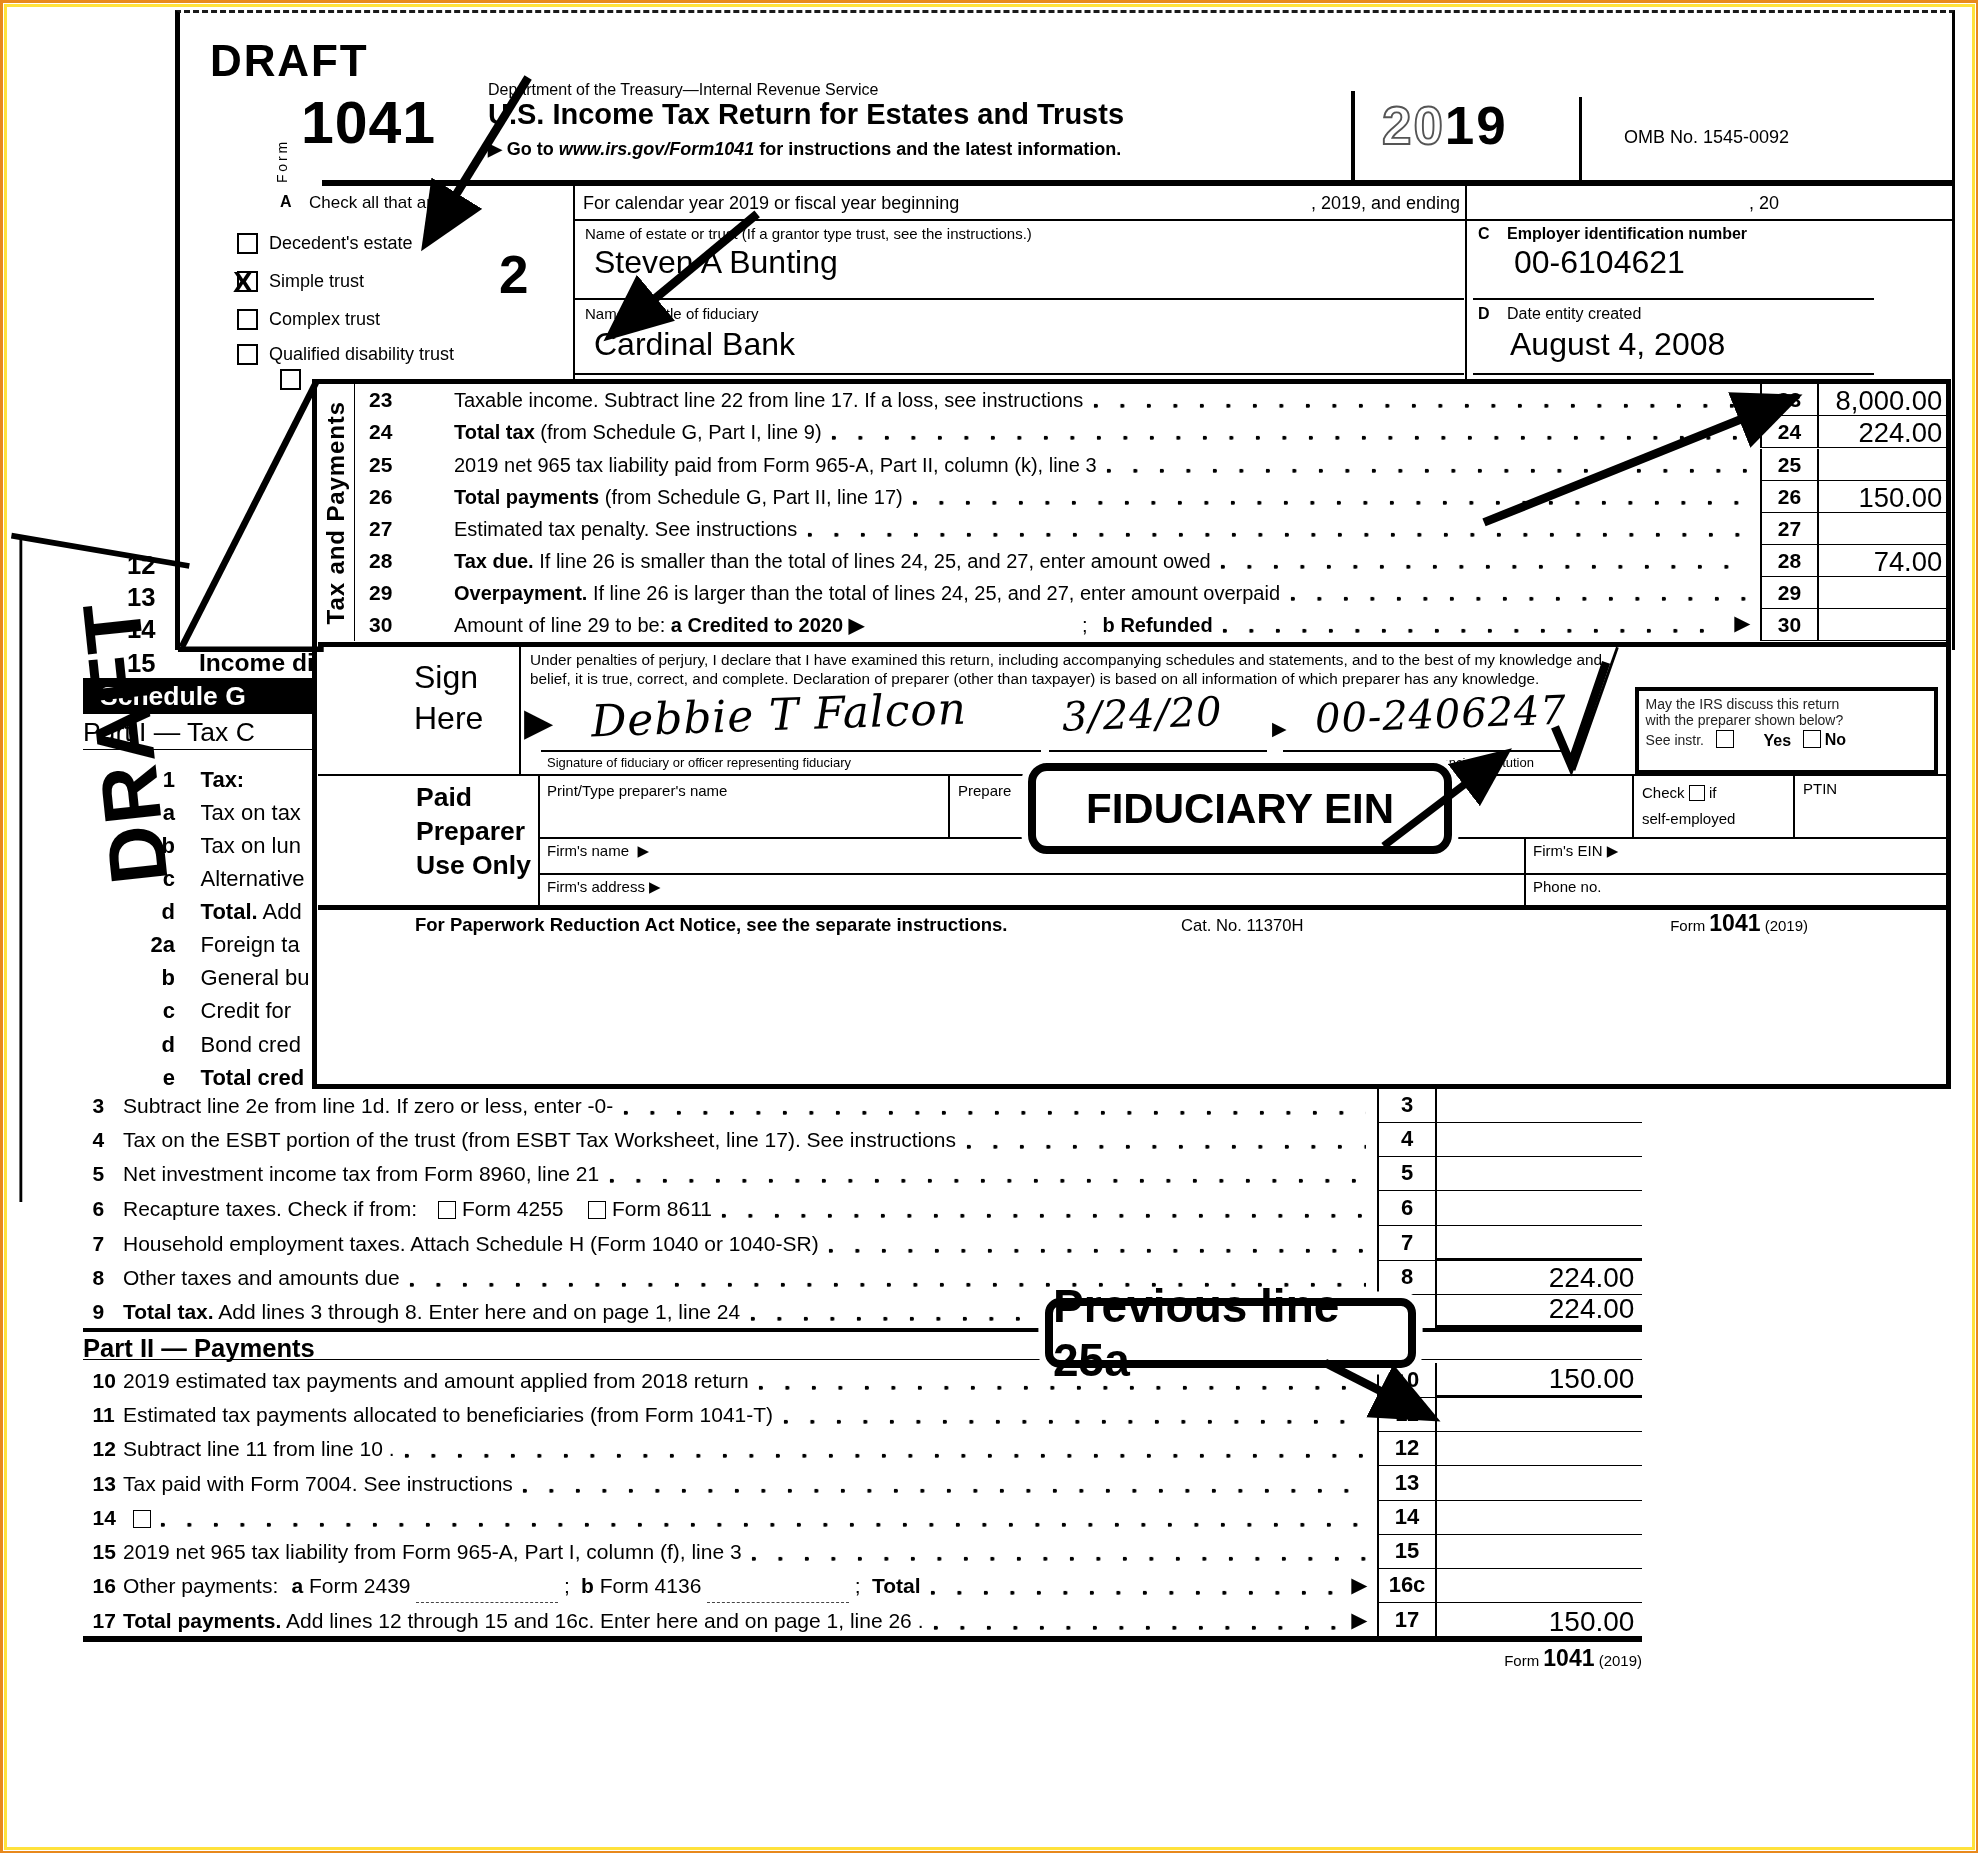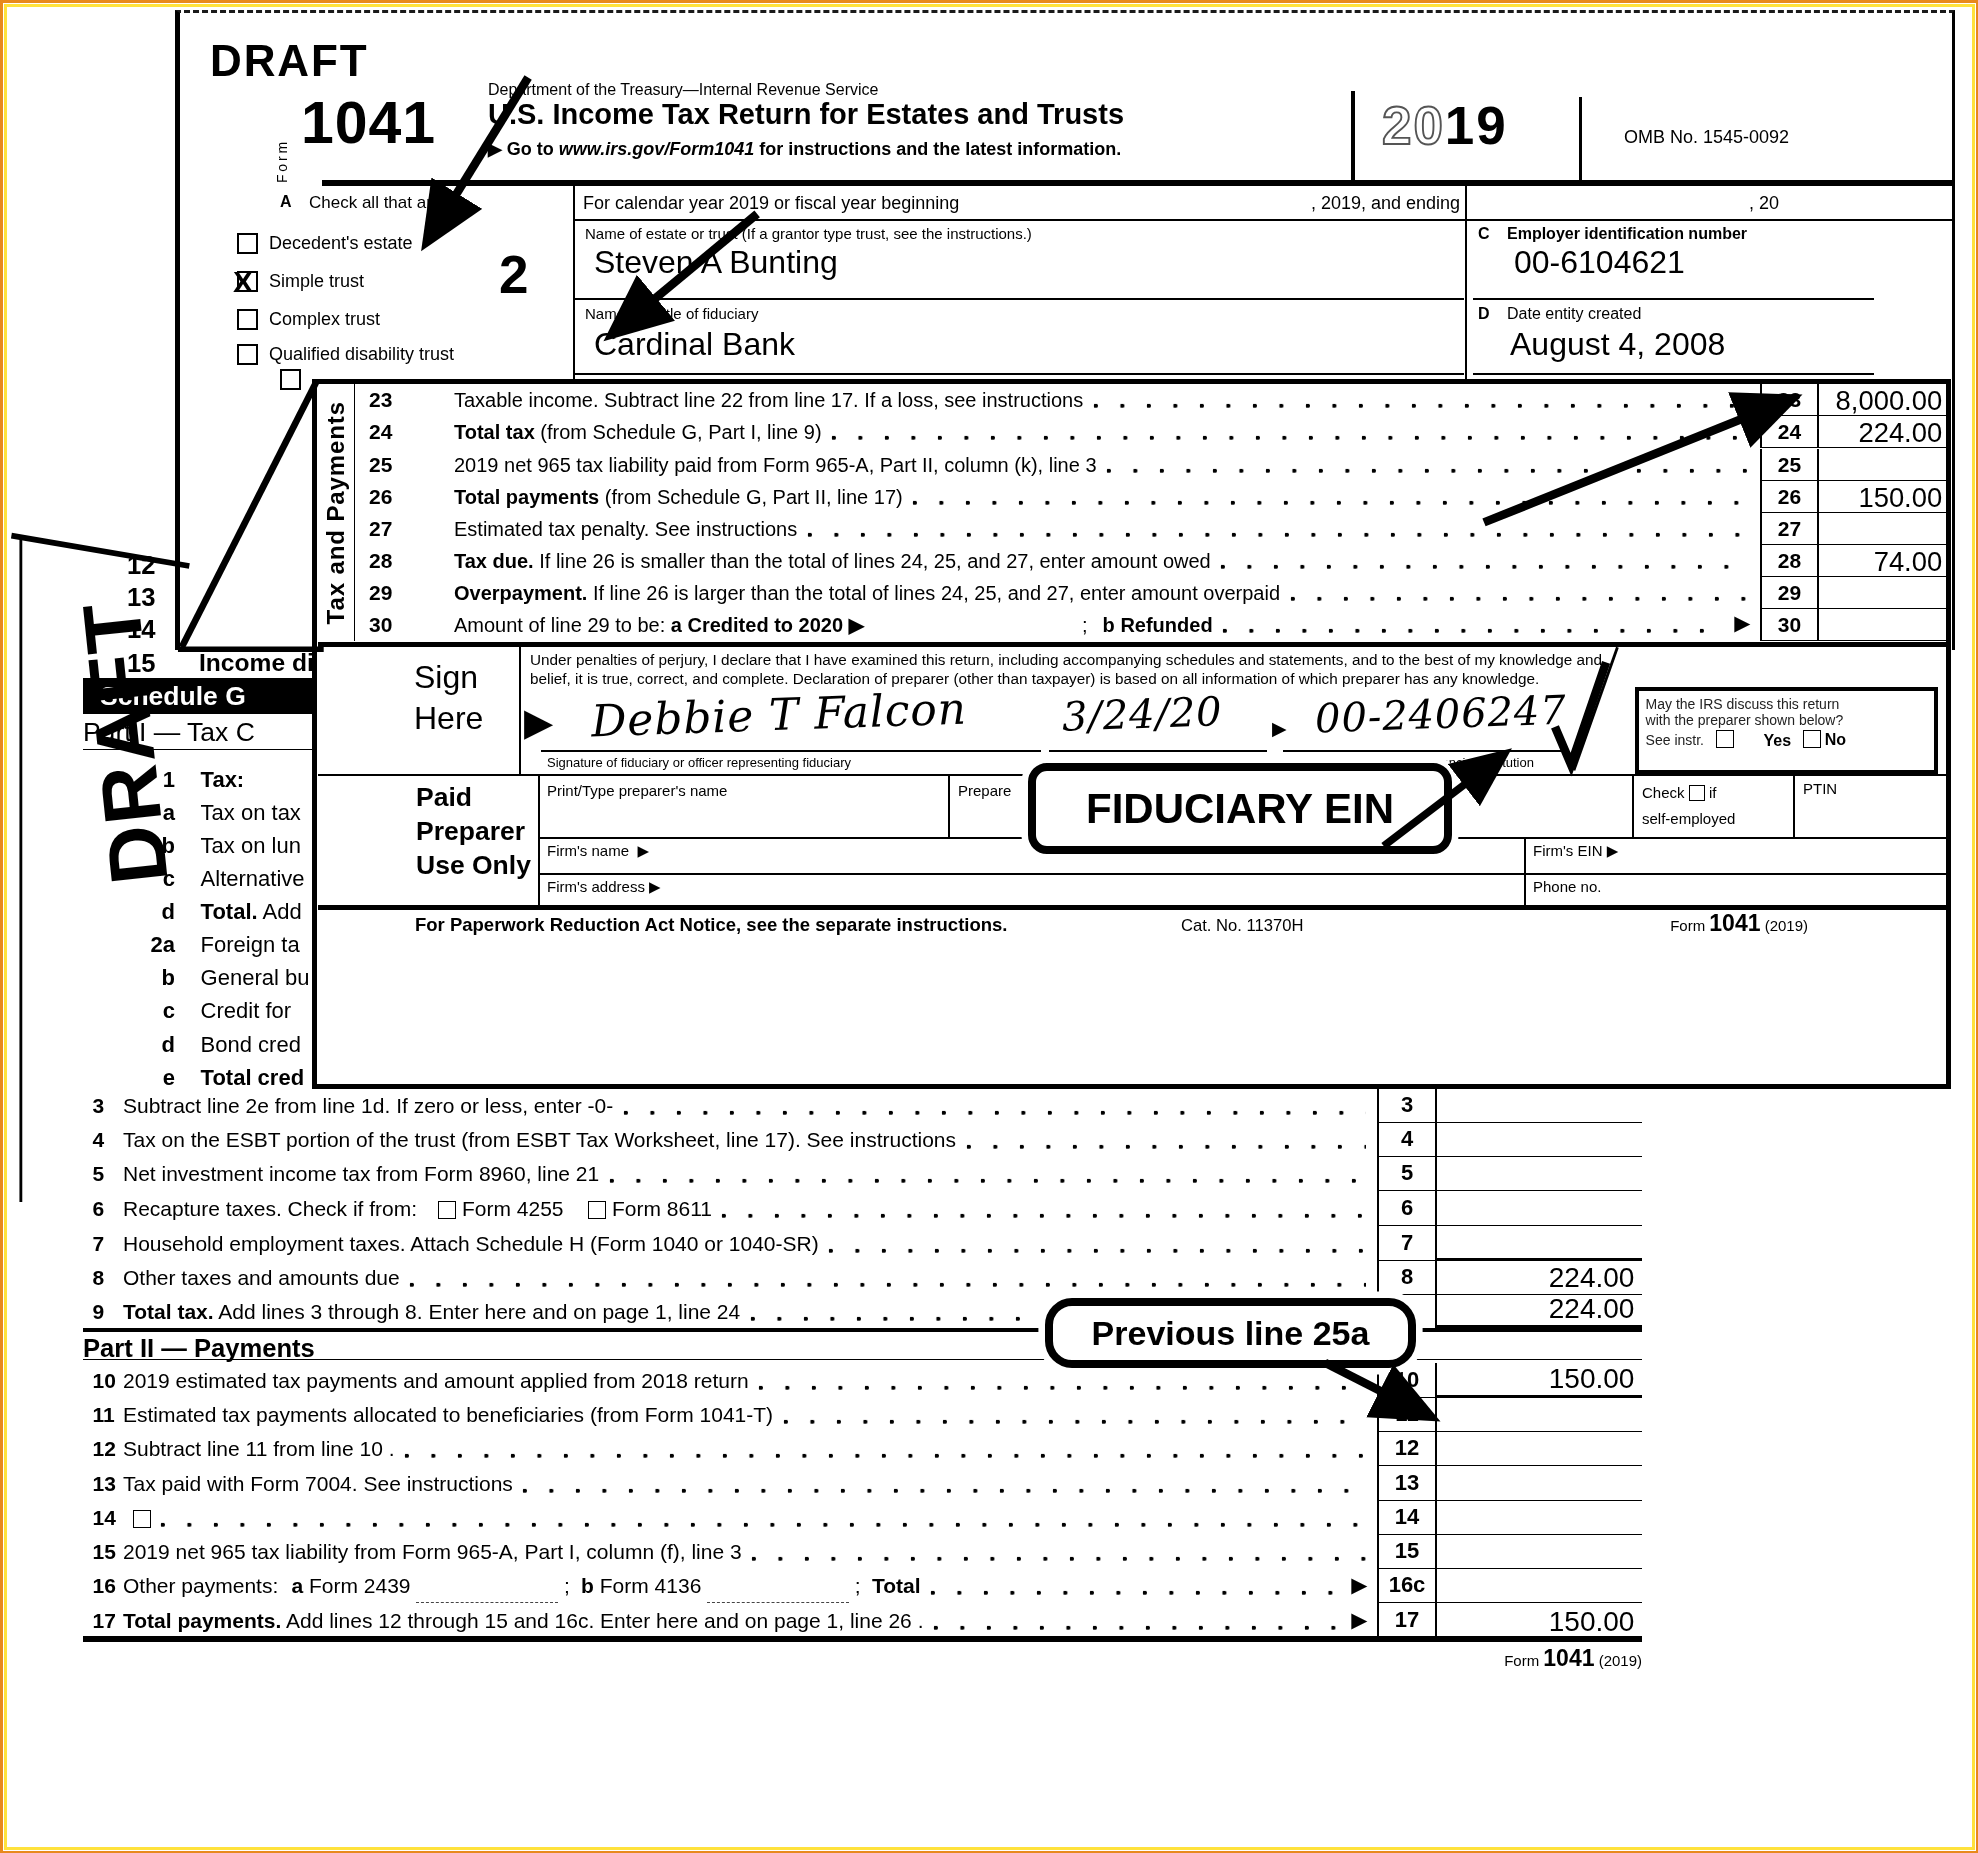--- a/index.html
+++ b/index.html
@@ -432,21 +432,21 @@
 <span class="abs z21 lab16" style="left:1533px;top:878px;">Phone no.</span>
 <div class="abs z21 rule" style="left:318px;top:905px;width:1628px;height:4.7px;"></div>
 
 <span class="abs z21" style="left:415px;top:914px;font-size:18.5px;font-weight:bold;">For Paperwork Reduction Act Notice, see the separate instructions.</span>
 <span class="abs z21" style="left:1181px;top:916px;font-size:16.6px;">Cat. No. 11370H</span>
 <div class="abs z21 formfoot" style="left:1571px;top:910px;width:237px;text-align:right;"><span>Form</span> <b>1041</b> <span>(2019)</span></div>
 
 <div class="abs callout" style="left:1028px;top:763px;width:424px;height:91px;font-size:42px;">
     <span>FIDUCIARY EIN</span>
   </div>
-<div class="abs callout" style="left:1045px;top:1298px;width:371px;height:70px;font-size:34px;border-radius:27px;">
+<div class="abs callout" style="left:1045px;top:1298px;width:371px;height:70px;font-size:46px;border-radius:15px;">
     <span>Previous line 25a</span>
   </div>
 
 <svg class="abs anno" width="1979" height="1854" viewBox="0 0 2091 1959">
   <defs>
     <marker id="ah" markerWidth="10" markerHeight="8" refX="6.5" refY="3.5" orient="auto">
       <polygon points="0 0, 8 3.5, 0 7" fill="#000"></polygon>
     </marker>
   </defs>
 

